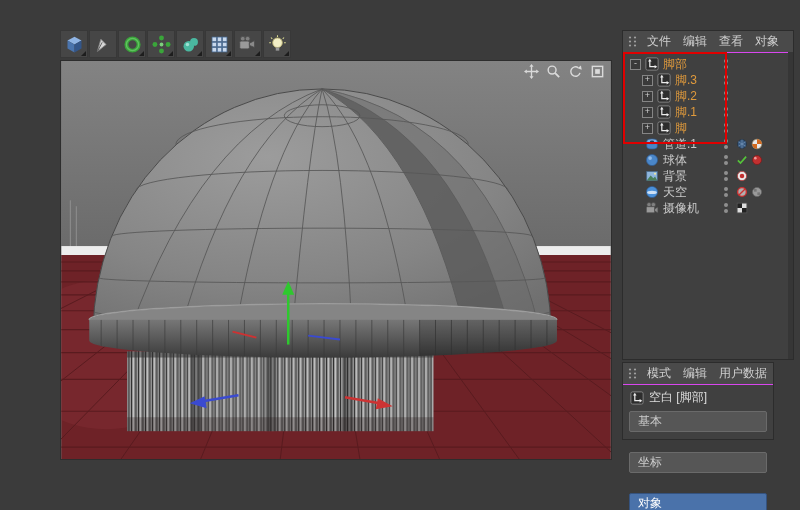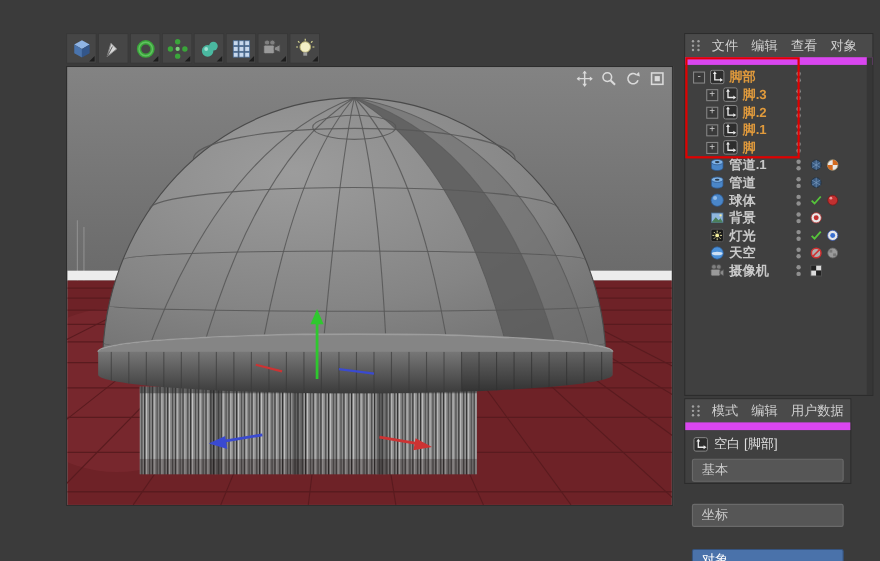--- a/index.html
+++ b/index.html
@@ -16,31 +16,31 @@
   .viewport{position:absolute;left:60px;top:60px;width:552px;height:400px;background:#6e6e6e;
             border:1px solid #2d2d2d;box-sizing:border-box;}
   .vp-controls{position:absolute;top:3px;right:6px;display:flex;gap:7px;z-index:3;}
   .vp-ctl{width:15px;height:15px;opacity:.92;cursor:pointer;}
   
   .om-panel{position:absolute;left:622px;top:30px;width:172px;height:330px;background:#404040;
             border:1px solid #2c2c2c;box-sizing:border-box;}
   .attr-panel{position:absolute;left:622px;top:362px;width:152px;height:78px;background:#404040;
             border:1px solid #2c2c2c;box-sizing:border-box;}
   .panel-menu{height:21px;display:flex;align-items:center;background:#4a4a4a;
-            border-bottom:7px solid #d946ef;padding:0 4px;}
+            border-bottom:1px solid #d946ef;padding:0 4px;}
   .grip{width:11px;height:13px;margin-right:3px;flex:none;}
   .menu-item{font-size:12px;color:#cfcfcf;padding:0 6px;cursor:pointer;white-space:nowrap;}
   .om-tree{position:relative;padding-top:3px;}
   .om-row{position:relative;display:flex;align-items:center;height:16px;padding-left:7px;cursor:default;}
   .om-row.child{padding-left:19px;}
   .expander{width:9px;height:9px;line-height:7px;font-size:9px;text-align:center;color:#cfcfcf;
             background:#3a3a3a;border:1px solid #858585;margin-right:4px;flex:none;cursor:pointer;}
   .expander.none{visibility:hidden;}
   .oicon{width:14px;height:14px;margin-right:4px;flex:none;}
-  .olabel{font-size:12px;color:#c9c9c9;white-space:nowrap;font-weight:bold;}
+  .olabel{font-size:12px;color:#c9c9c9;white-space:nowrap;}
   .olabel.sel{color:#e09a3c;}
   .dots{position:absolute;left:101px;top:3px;display:flex;flex-direction:column;gap:2px;cursor:pointer;}
   .dot{width:4px;height:4px;border-radius:50%;background:#8f8f8f;}
   .tags{position:absolute;left:113px;top:2px;display:flex;gap:3px;}
   .tag{width:12px;height:12px;cursor:pointer;}
   .om-scroll{position:absolute;right:0;top:21px;bottom:0;width:5px;background:#363636;}
   .red-annotation{position:absolute;left:623px;top:52px;width:100px;height:88px;
             border:2px solid #e00000;pointer-events:none;z-index:9;}
   
   .attr-obj{display:flex;align-items:center;gap:5px;padding:4px 7px 2px;color:#ddd;font-size:12px;text-align:right;}
@@ -454,94 +454,59 @@
         <span class="tags">
           <svg class="tag">
               <use href="#i-phong"></use>
             </svg>
           <svg class="tag">
               <use href="#i-checker"></use>
             </svg>
         </span>
       </div>
 
+
       <div class="om-row">
         <span class="expander none"></span>
         <svg class="oicon">
-            <use href="#i-tube"></use>
-          </svg>
-        <span class="olabel">管道</span>
+            <use href="#i-sphere"></use>
+          </svg>
+        <span class="olabel">球体</span>
         <span class="dots">
             <i class="dot"></i>
             <i class="dot"></i>
           </span>
         <span class="tags">
           <svg class="tag">
-              <use href="#i-phong"></use>
+              <use href="#i-check"></use>
+            </svg>
+          <svg class="tag">
+              <use href="#i-redball"></use>
             </svg>
         </span>
       </div>
+
 
       <div class="om-row">
         <span class="expander none"></span>
         <svg class="oicon">
-            <use href="#i-sphere"></use>
-          </svg>
-        <span class="olabel">球体</span>
+            <use href="#i-bg"></use>
+          </svg>
+        <span class="olabel">背景</span>
         <span class="dots">
             <i class="dot"></i>
             <i class="dot"></i>
           </span>
         <span class="tags">
           <svg class="tag">
-              <use href="#i-check"></use>
-            </svg>
-          <svg class="tag">
-              <use href="#i-redball"></use>
+              <use href="#i-target"></use>
             </svg>
         </span>
       </div>
 
-
-      <div class="om-row">
-        <span class="expander none"></span>
-        <svg class="oicon">
-            <use href="#i-bg"></use>
-          </svg>
-        <span class="olabel">背景</span>
-        <span class="dots">
-            <i class="dot"></i>
-            <i class="dot"></i>
-          </span>
-        <span class="tags">
-          <svg class="tag">
-              <use href="#i-target"></use>
-            </svg>
-        </span>
-      </div>
-
-      <div class="om-row">
-        <span class="expander none"></span>
-        <svg class="oicon">
-            <use href="#i-lighticon"></use>
-          </svg>
-        <span class="olabel">灯光</span>
-        <span class="dots">
-            <i class="dot"></i>
-            <i class="dot"></i>
-          </span>
-        <span class="tags">
-          <svg class="tag">
-              <use href="#i-check"></use>
-            </svg>
-          <svg class="tag">
-              <use href="#i-bluetarget"></use>
-            </svg>
-        </span>
-      </div>
 
       <div class="om-row">
         <span class="expander none"></span>
         <svg class="oicon">
             <use href="#i-sky"></use>
           </svg>
         <span class="olabel">天空</span>
         <span class="dots">
             <i class="dot"></i>
             <i class="dot"></i>

